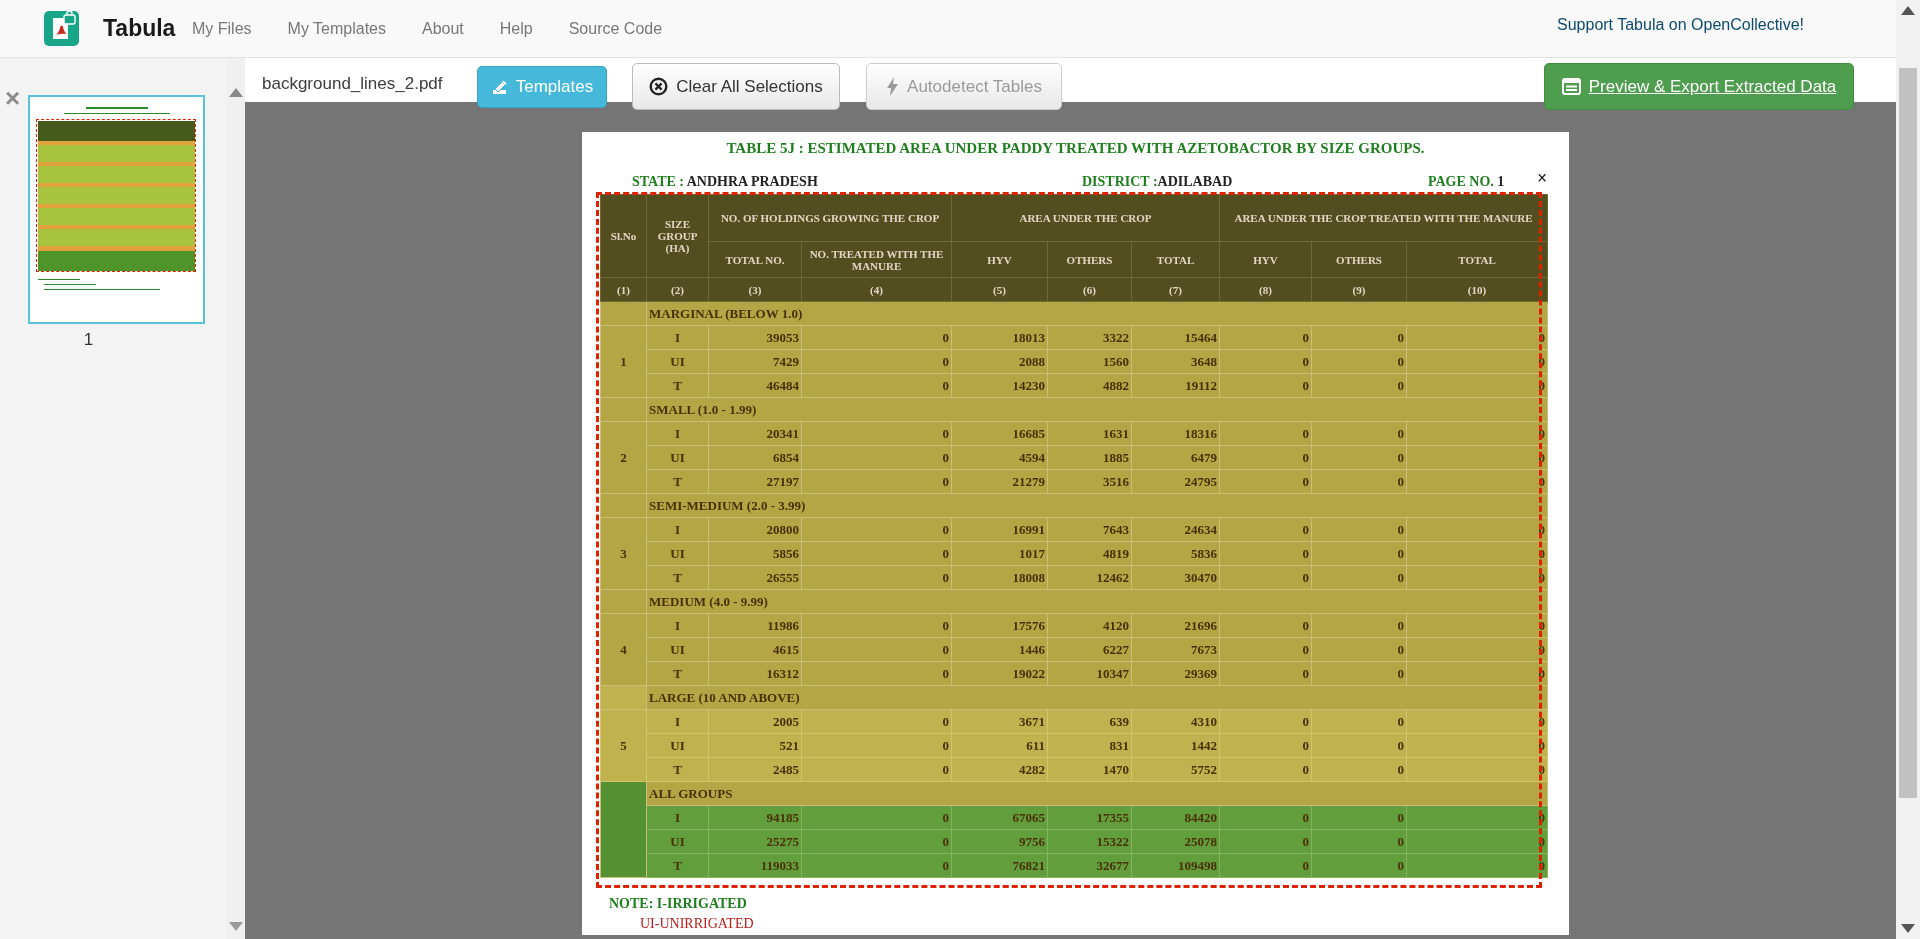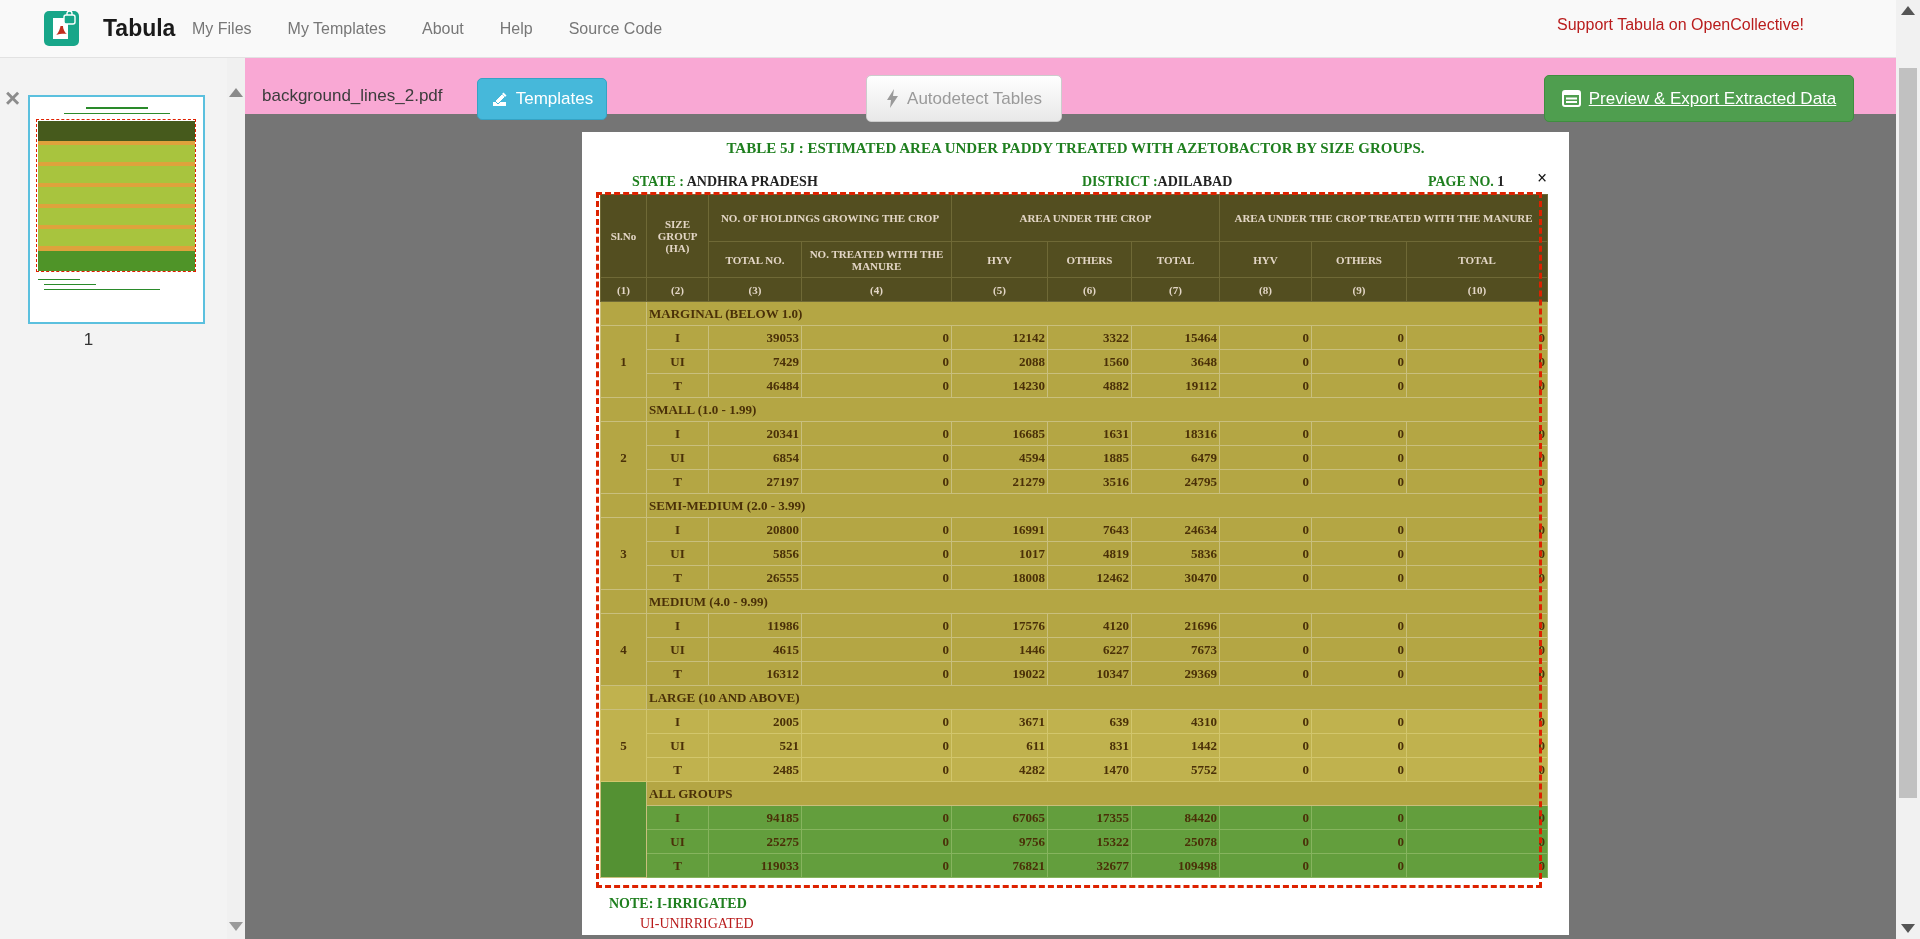--- a/index.html
+++ b/index.html
@@ -5,24 +5,24 @@
   * { margin:0; padding:0; box-sizing:border-box; }
   html,body { width:1920px; height:939px; overflow:hidden; }
   body { font-family:"Liberation Sans","DejaVu Sans",sans-serif; background:#757575; position:relative; }
 
   
   .navbar { position:absolute; left:0; top:0; width:1896px; height:58px; background:#f9f9f9; border-bottom:1px solid #e2e2e2; z-index:30; }
   .brand { position:absolute; left:44px; top:11px; display:flex; align-items:center; gap:24px; }
   .brand-name { font-size:23px; font-weight:bold; color:#1a1a1a; }
   .nav-menu { position:absolute; left:192px; top:0; height:58px; display:flex; align-items:center; gap:36px; }
   .nav-item { font-size:16px; color:#777; cursor:pointer; white-space:nowrap;text-align:center; }
-  .nav-support { position:absolute; right:92px; top:0; height:50px; display:flex; align-items:center; font-size:16px; color:#b91c1c; }
-
-  
-  .toolbar { position:absolute; left:245px; top:58px; width:1651px; height:56px; background:#f9a8d4; z-index:20; }
+  .nav-support { position:absolute; right:92px; top:0; height:50px; display:flex; align-items:center; font-size:16px; color:#0c4a6e; }
+
+  
+  .toolbar { position:absolute; left:245px; top:46px; width:1651px; height:56px; background:#ffffff; z-index:20; }
   .filename { position:absolute; left:17px; top:28px; font-size:17px; color:#3c3c3c; }
   .btn { position:absolute; display:flex; align-items:center; justify-content:center; gap:8px; border-radius:5px; font-size:17px; cursor:pointer; white-space:nowrap; }
   .btn-templates { left:232px; top:20px; width:130px; height:42px; background:#46b8da; border:1px solid #35a3c4; color:#fff; }
   .btn-default { background:linear-gradient(#ffffff,#e8e8e8); border:1px solid #bbb; color:#333; }
   .btn-clear { left:387px; top:17px; width:208px; height:47px; }
   .btn-auto { left:621px; top:17px; width:196px; height:47px; color:#9a9a9a; border-color:#ccc; cursor:default; }
   .btn-export { left:1299px; top:17px; width:310px; height:47px; background:#4f9e4f; border:1px solid #3f8e3f; color:#fff;text-decoration:underline; }
 
   
   .sidebar { position:absolute; left:0; top:58px; width:245px; height:881px; background:#f3f3f3; z-index:10; }
@@ -114,20 +114,29 @@
     <span class="icon">
       <svg width="17" height="15" viewBox="0 0 17 15">
         <path d="M2 10 h13 v4 h-13 z" fill="#fff"></path>
         <path d="M4 9 l7-7 3 3 -7 7z" fill="#fff" stroke="#46b8da" stroke-width="1"></path>
         <path d="M11 2 l3 3 1.5-1.5 -3-3 z" fill="#fff"></path>
       </svg>
     </span>
     <span>Templates</span>
   </div>
 
+  <div class="btn btn-default btn-clear">
+    <span class="icon">
+      <svg width="19" height="19" viewBox="0 0 19 19">
+        <circle cx="9.5" cy="9.5" r="7.8" fill="none" stroke="#222" stroke-width="2.4"></circle>
+        <path d="M6.4 6.4 L12.6 12.6 M12.6 6.4 L6.4 12.6" stroke="#222" stroke-width="2.2"></path>
+      </svg>
+    </span>
+    <span>Clear All Selections</span>
+  </div>
 
   <div class="btn btn-default btn-auto">
     <span class="icon">
       <svg width="13" height="19" viewBox="0 0 13 19">
         <path d="M8 0 L1 11 h4 L4 19 L12 7 h-5 z" fill="#9a9a9a"></path>
       </svg>
     </span>
     <span>Autodetect Tables</span>
   </div>
 
@@ -234,21 +243,21 @@
     <tbody id="table-body">
         <tr>
           <td class="band-sl"></td>
           <td colspan="9" class="band-label">MARGINAL (BELOW 1.0)</td>
         </tr>
         <tr class="data-row">
           <td class="sl-cell" rowspan="3">1</td>
           <td class="grp">I</td>
           <td class="num c0">39053</td>
           <td class="num c1">0</td>
-          <td class="num c2">12142</td>
+          <td class="num c2">18013</td>
           <td class="num c3">3322</td>
           <td class="num c4">15464</td>
           <td class="num c5">0</td>
           <td class="num c6">0</td>
           <td class="num c7">0</td>
         </tr>
         <tr class="data-row">
           <td class="grp">UI</td>
           <td class="num c0">7429</td>
           <td class="num c1">0</td>

